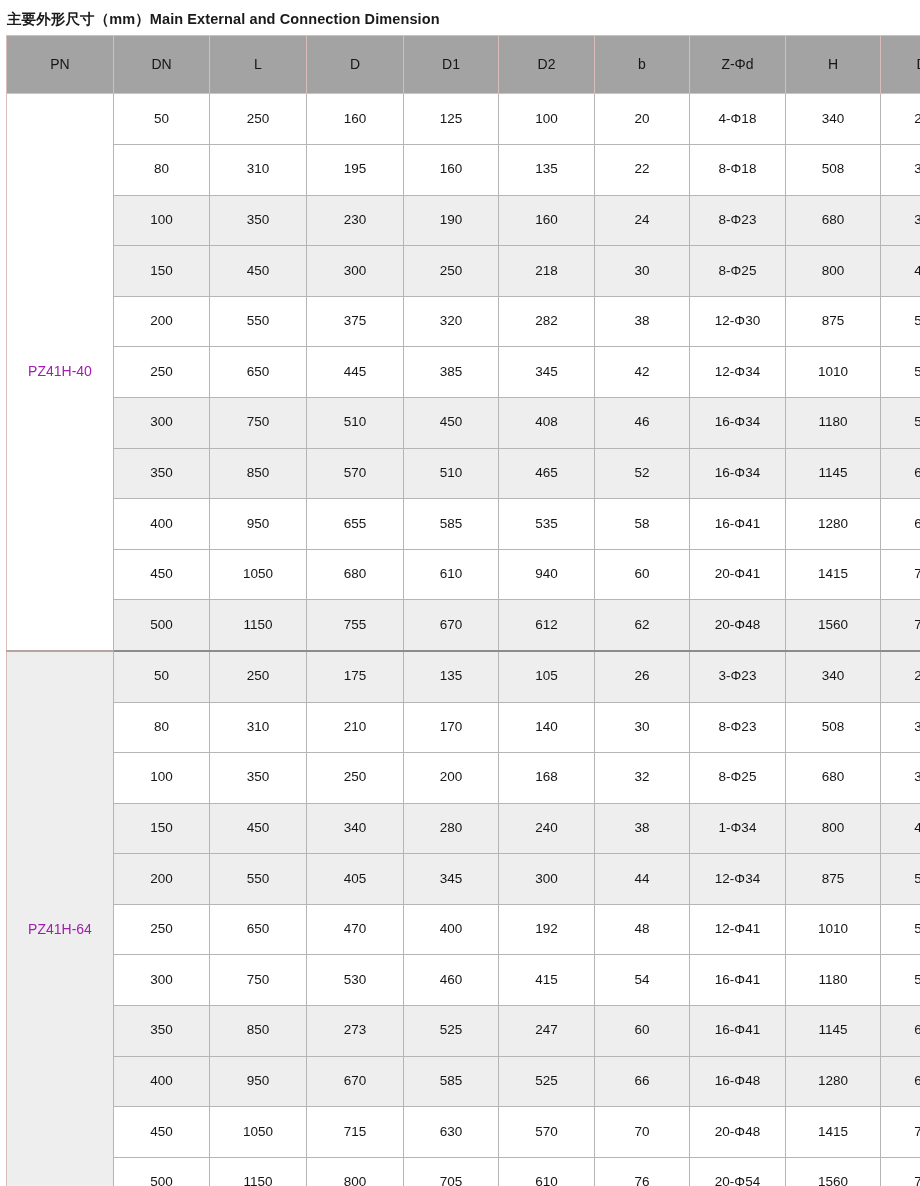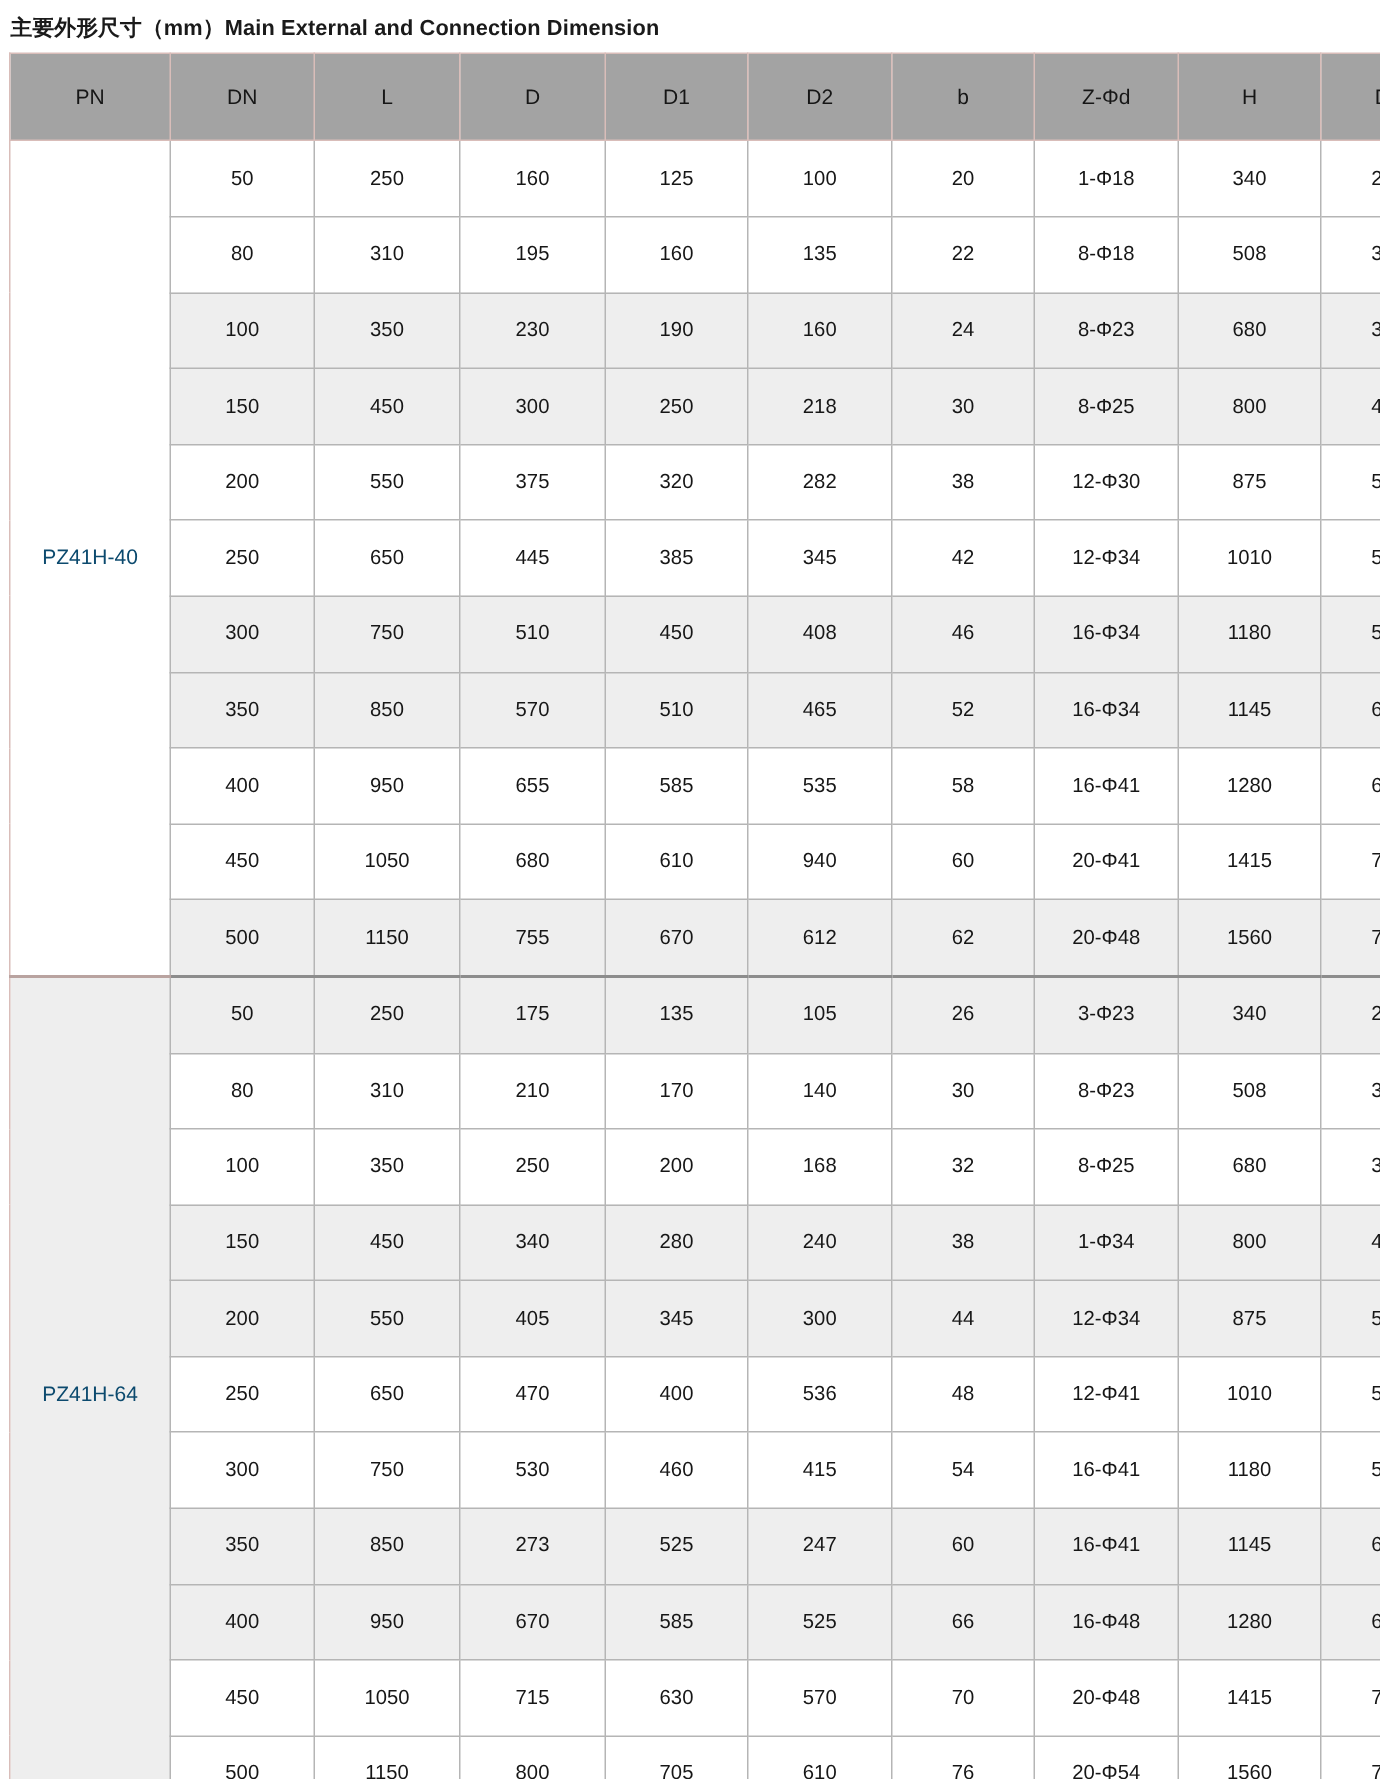--- a/index.html
+++ b/index.html
@@ -65,21 +65,21 @@
   table.spec thead th {
     background: #a3a3a3;
     border: 1px solid #d9bdb9;
     height: 57px;
     font-size: 14px;
   }
   table.spec td.pn-cell {
     background: #f9dcd8;
     border: 1px solid #d9bdb9;
     font-size: 14px;
-    color: #0c4a6e;
+    color: #a21caf;
     margin-left: 41px;
   }
   table.spec tbody tr.shade td {
     background: #eeeeee;
   }
   table.spec tbody tr.plain td {
     background: #ffffff;
   }
   table.spec tbody tr.group-start td {
     border-top: 2px solid #8c8c8c;
@@ -129,21 +129,21 @@
       </thead>
       <tbody id="table-body">
           <tr class="plain">
             <td class="pn-cell" rowspan="11">PZ41H-40</td>
             <td>50</td>
             <td>250</td>
             <td>160</td>
             <td>125</td>
             <td>100</td>
             <td>20</td>
-            <td>1-Φ18</td>
+            <td>4-Φ18</td>
             <td>340</td>
             <td>250</td>
           </tr>
           <tr class="plain">
             <td>80</td>
             <td>310</td>
             <td>195</td>
             <td>160</td>
             <td>135</td>
             <td>22</td>
@@ -304,21 +304,21 @@
             <td>44</td>
             <td>12-Φ34</td>
             <td>875</td>
             <td>500</td>
           </tr>
           <tr class="plain">
             <td>250</td>
             <td>650</td>
             <td>470</td>
             <td>400</td>
-            <td>536</td>
+            <td>192</td>
             <td>48</td>
             <td>12-Φ41</td>
             <td>1010</td>
             <td>500</td>
           </tr>
           <tr class="plain">
             <td>300</td>
             <td>750</td>
             <td>530</td>
             <td>460</td>

